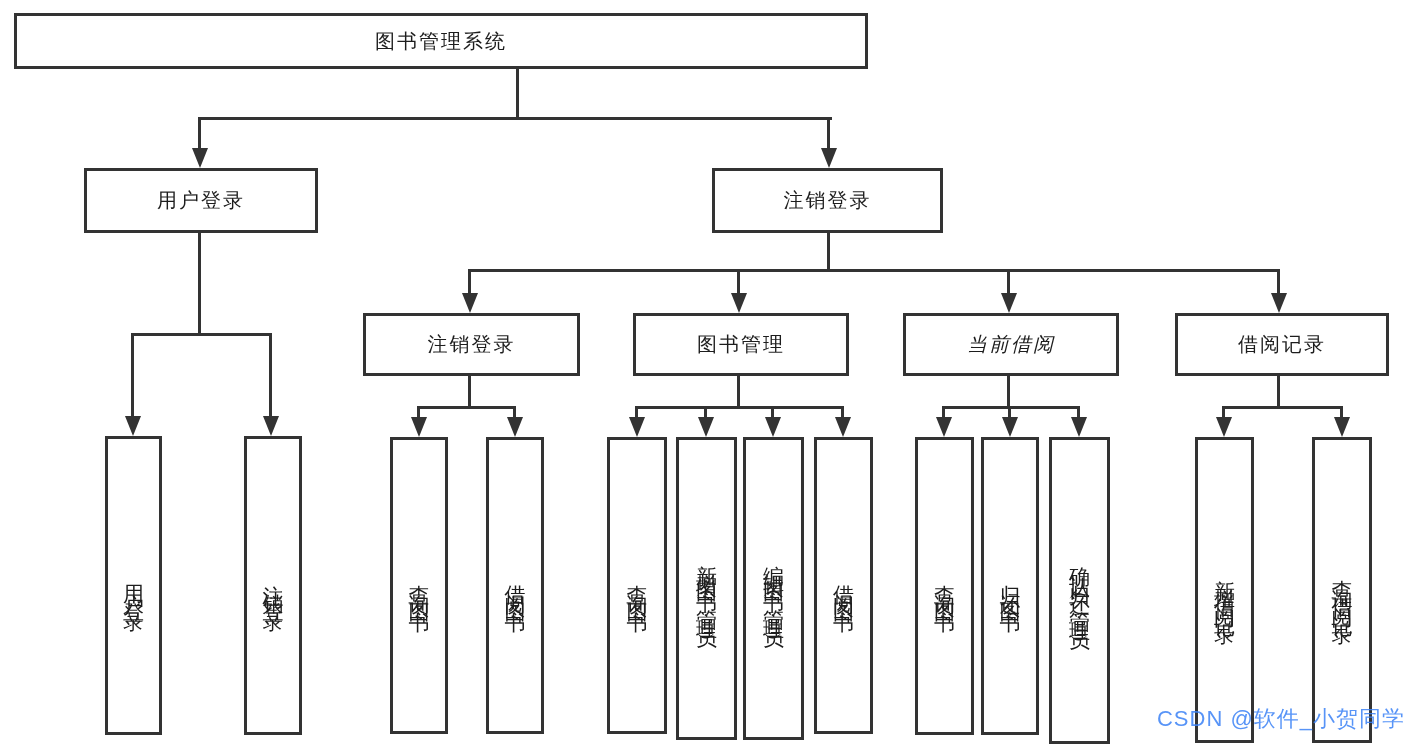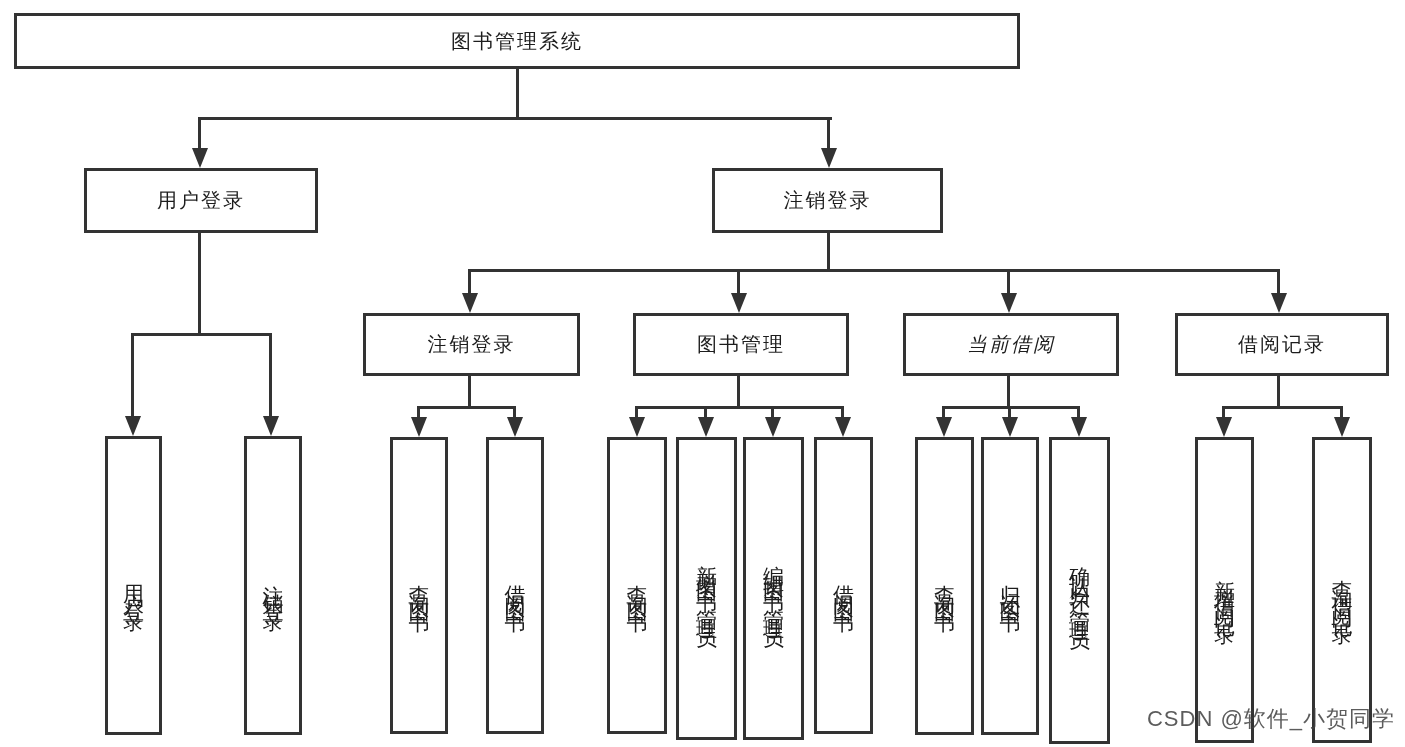--- a/index.html
+++ b/index.html
@@ -21,21 +21,21 @@
     font-size:21px; letter-spacing:9px; color:#1d1d1d; white-space:nowrap;
   }
   .vline { position:absolute; width:3px; background:#333333; }
   .hline { position:absolute; height:3px; background:#333333; }
   .arr {
     position:absolute; width:0; height:0;
     border-left:8px solid transparent; border-right:8px solid transparent;
     border-top:20px solid #333333;
   }
   .watermark {
-    position:absolute; top:704px; right:10px; font-size:22px; color:#404040;
+    position:absolute; top:704px; right:0; font-size:22px; color:#3b82f6;
     opacity:0.85; white-space:nowrap; letter-spacing:1px;margin-left:12px;
   }
 </style>
 </head>
 <body>
 
 <div class="stage">
 
   <div class="vline" style="left:516px; top:66px; height:54px;"></div>
   <div class="hline" style="left:198px; top:117px; width:634px;"></div>
@@ -89,21 +89,21 @@
   <div class="vline" style="left:1077px; top:406px; height:14px;"></div>
   <div class="arr" style="left:1071px; top:417px;"></div>
 
   <div class="vline" style="left:1277px; top:374px; height:35px;"></div>
   <div class="hline" style="left:1222px; top:406px; width:121px;"></div>
   <div class="vline" style="left:1222px; top:406px; height:14px;"></div>
   <div class="arr" style="left:1216px; top:417px;"></div>
   <div class="vline" style="left:1340px; top:406px; height:14px;"></div>
   <div class="arr" style="left:1334px; top:417px;"></div>
 
-  <div class="node" style="left:14px; top:13px; width:1006px; height:56px;">图书管理系统</div>
+  <div class="node" style="left:14px; top:13px; width:854px; height:56px;">图书管理系统</div>
 
   <div class="node" style="left:84px; top:168px; width:234px; height:65px;">用户登录</div>
 
   <div class="node" style="left:712px; top:168px; width:231px; height:65px;">注销登录</div>
 
   <div class="node" style="left:363px; top:313px; width:217px; height:63px;">注销登录</div>
 
   <div class="node" style="left:633px; top:313px; width:216px; height:63px;">图书管理</div>
 
   <div class="node" style="left:903px; top:313px; width:216px; height:63px;font-style:italic;">当前借阅</div>

